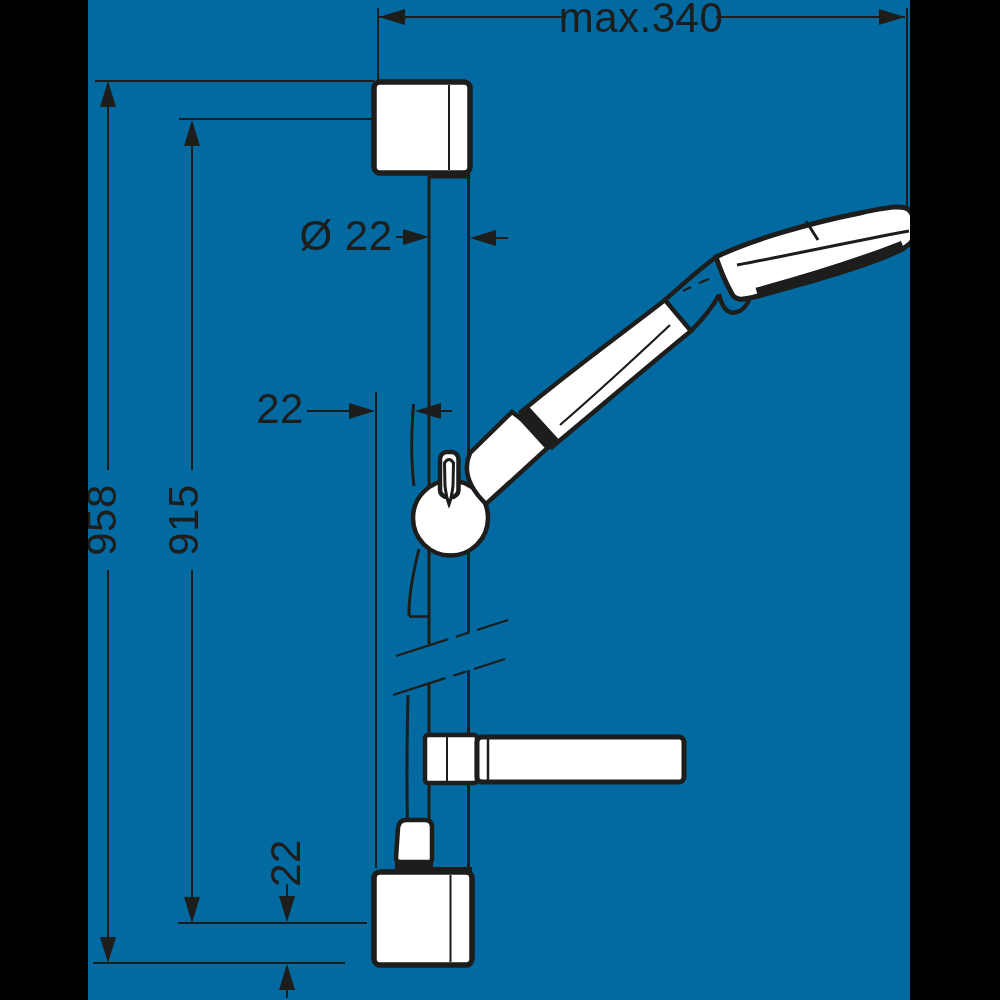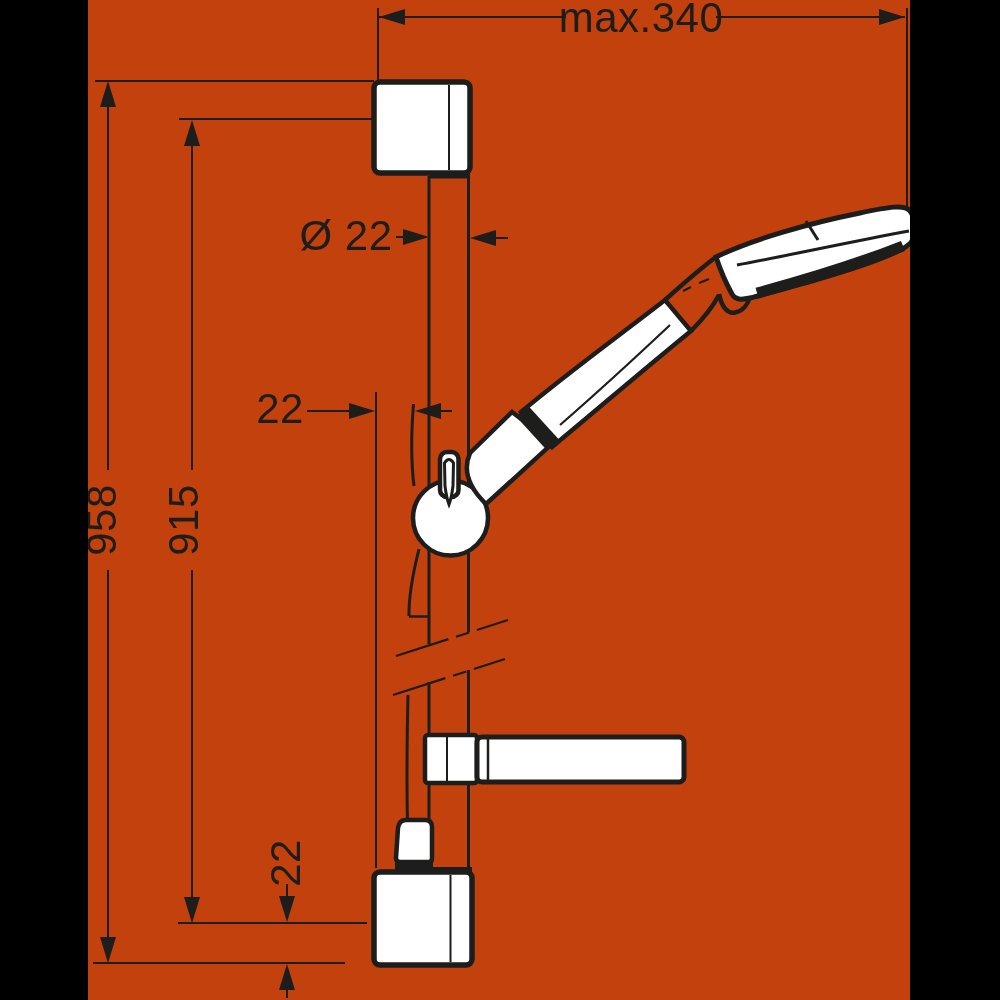--- a/index.html
+++ b/index.html
@@ -13,21 +13,21 @@
   svg{position:absolute;left:0;top:0;}
   svg text{
     font-family:"Liberation Sans", sans-serif;
     font-size:42px;
     letter-spacing:0.5px;
   }
 </style>
 </head>
 <body>
 
-<div class="stage" style="background: #c2410c;">
+<div class="stage" style="background: #0369a1;">
 
   <svg width="1000" height="1000" viewBox="0 0 1000 1000">
     <g stroke="#1d1d1b" fill="none" stroke-linecap="butt">
 
       <g>
         <path d="M378,8 V81" stroke-width="2"></path>
         <path d="M907,8 V210" stroke-width="2"></path>
         <path d="M379,17 H566 M716,17 H905" stroke-width="2"></path>
         <path d="M379,17 L405,9 L405,25 Z" fill="#1d1d1b" stroke="none"></path>
         <path d="M905,17 L879,9 L879,25 Z" fill="#1d1d1b" stroke="none"></path>

